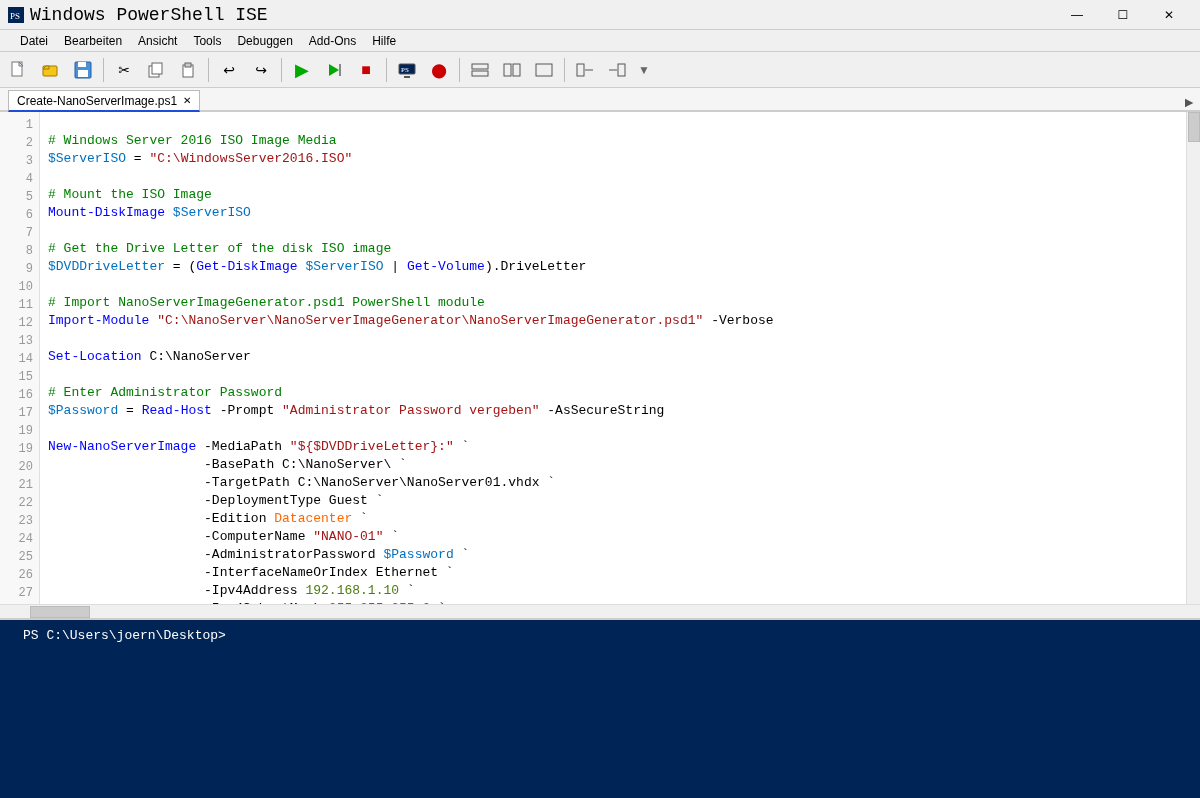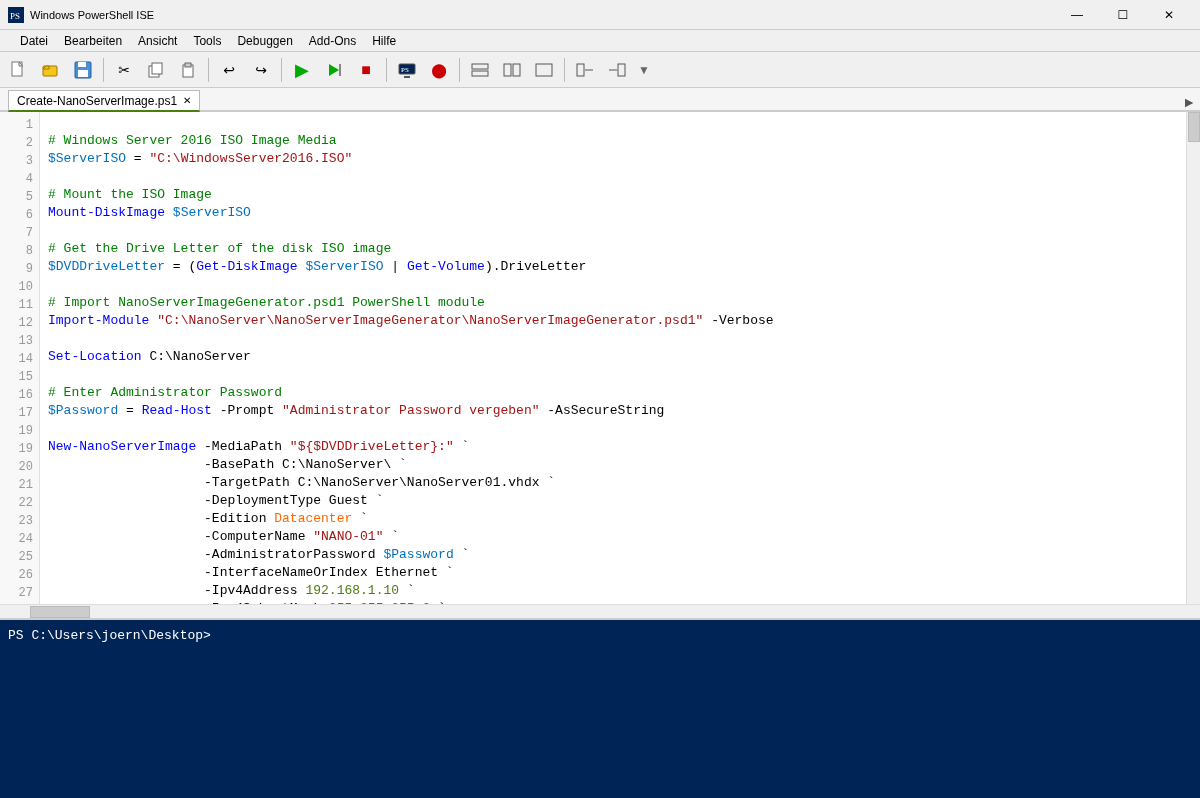--- a/index.html
+++ b/index.html
@@ -74,21 +74,21 @@
     .tab {
       background: #e8e8e8;
       border: 1px solid #bbb;
       border-bottom: none;
       padding: 2px 8px;
       font-size: 12px;
       display: flex; align-items: center; gap: 6px;
       cursor: pointer;
       height: 22px;
     }
-    .tab.active { background: #fff; border-bottom: 2px solid #4d7c0f; margin-bottom: -2px; }
+    .tab.active { background: #fff; border-bottom: 2px solid #1d4ed8; margin-bottom: -2px; }
     .tab-close { font-size: 10px; cursor: pointer; }
     #tab-scroll-btn { margin-left: auto; margin-right: 4px; font-size: 14px; cursor: pointer; color: #555; }
 
     
     #editor-area {
       display: flex;
       flex: 1;
       overflow: hidden;
       background: #fff;
     }
@@ -153,21 +153,21 @@
       background: #ccc; border: 1px solid #bbb;
     }
 
     
     #terminal-area {
       height: 180px;
       background: #012456;
       color: #fff;
       font-family: 'Consolas', 'Courier New', monospace;
       font-size: 13px;
-      padding: 8px 8px;
+      padding: 8px 23px;
       border-top: 2px solid #ccc;
       overflow: hidden;
     }
     .term-prompt { color: #fff; }
 
     
     #h-scrollbar {
       height: 14px;
       background: #f0f0f0;
       border-top: 1px solid #ddd;
@@ -177,21 +177,21 @@
 </head>
 <body>
 
 <div id="title-bar">
   <div id="app-icon" style="width:16px;height:16px;margin-right:6px;display:inline-flex;align-items:center;justify-content:center;">
     <svg width="16" height="16" viewBox="0 0 16 16">
       <rect width="16" height="16" fill="#012456"></rect>
       <text x="2" y="12" fill="white" font-size="9" font-family="Consolas">PS</text>
     </svg>
   </div>
-  <span id="title-text" style="flex:1;font-size:11px;">Windows PowerShell ISE</span>
+  <span id="title-text" style="flex:1;font-size:18px;font-family:Liberation Mono, monospace;">Windows PowerShell ISE</span>
   <div id="window-controls">
     <button class="win-btn">—</button>
     <button class="win-btn">☐</button>
     <button class="win-btn" id="close-btn">✕</button>
   </div>
 </div>
 
 <div id="menu-bar">
     <span class="menu-item">Datei</span>
     <span class="menu-item">Bearbeiten</span>

